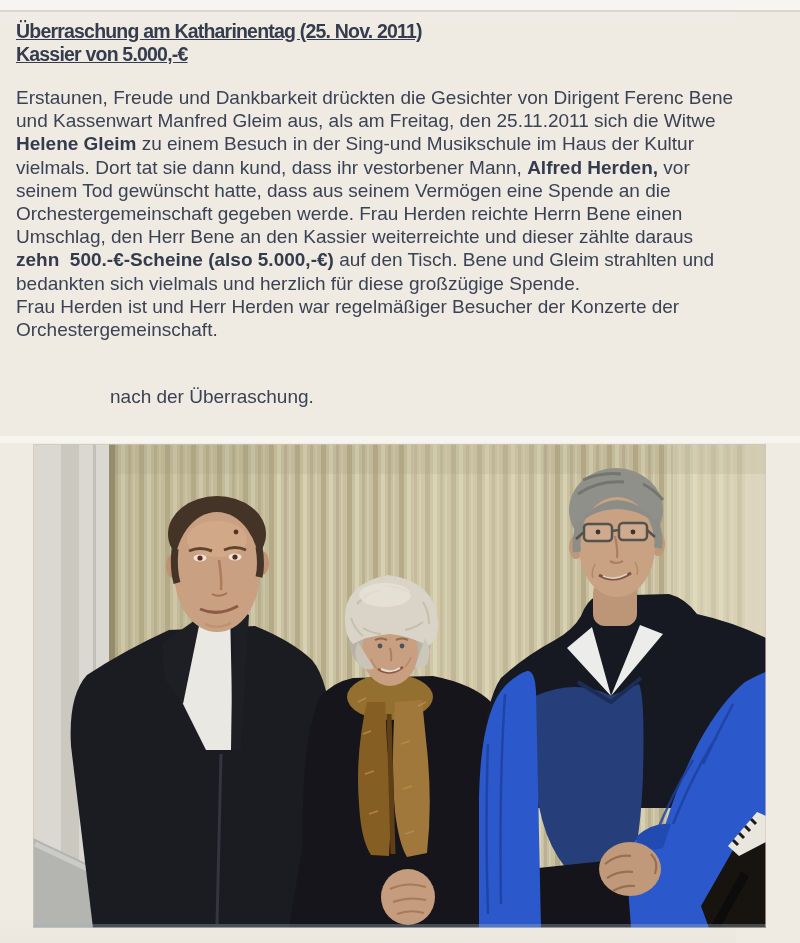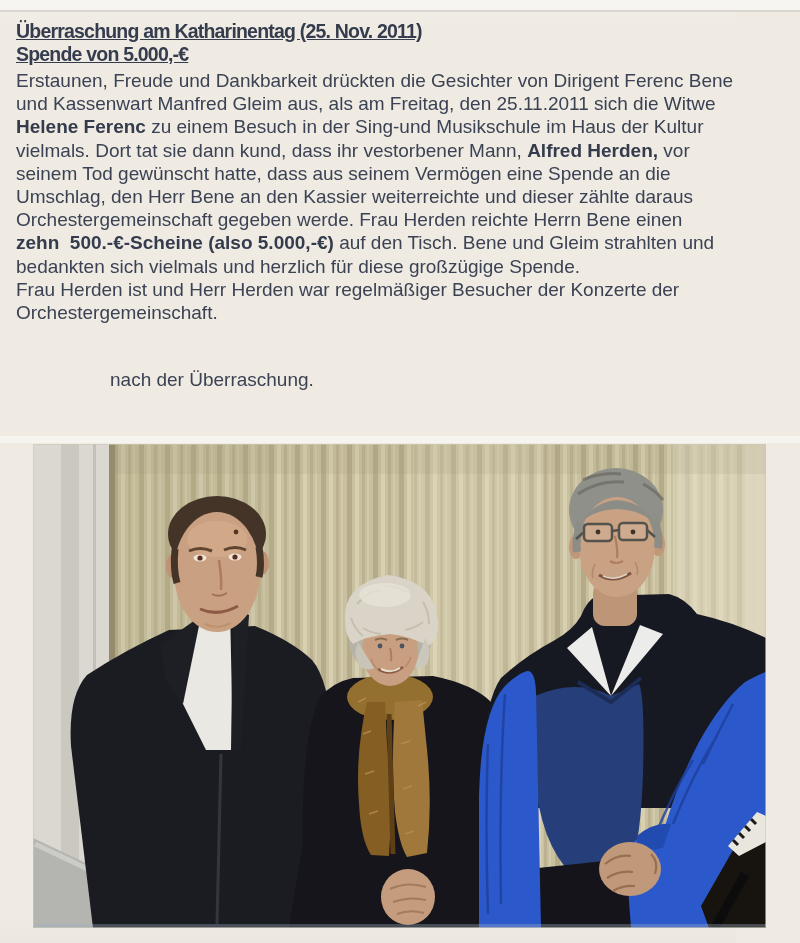--- a/index.html
+++ b/index.html
@@ -28,21 +28,21 @@
     position: absolute; left: 16px; top: 20px; width: 780px;
   }
   .title-line {
     font-size: 19.5px; line-height: 23px;
     font-weight: bold;
     text-decoration: underline;
     letter-spacing: -0.8px;
     color: #353c4e;
     white-space: pre;
   }
-  #body-lines { margin-top: 3px; }
+  #body-lines { margin-top: 20px; }
   .bline {
     font-size: 19px; line-height: 23.2px;
     white-space: pre;
     color: #3b4254;
   }
   .bline .b { font-weight: bold; color: #343b4d; }
   .caption { margin-top: 44px; }
   .caption-line {
     font-size: 19px; line-height: 23px;
     white-space: pre;
@@ -58,29 +58,29 @@
 </style>
 </head>
 <body>
 
 <div class="page">
 
   <div class="scan-band"></div>
 
   <div class="article">
     <div class="title-line">Überraschung am Katharinentag (25. Nov. 2011)</div>
-    <div class="title-line">Spende von 5.000,-€</div>
+    <div class="title-line">Kassier von 5.000,-€</div>
     <div id="body-lines">
         <div class="bline"><span>Erstaunen, Freude und Dankbarkeit drückten die Gesichter von Dirigent Ferenc Bene</span></div>
         <div class="bline"><span>und Kassenwart Manfred Gleim aus, als am Freitag, den 25.11.2011 sich die Witwe</span></div>
-        <div class="bline"><span class="b">Helene Ferenc</span><span> zu einem Besuch in der Sing-und Musikschule im Haus der Kultur</span></div>
+        <div class="bline"><span class="b">Helene Gleim</span><span> zu einem Besuch in der Sing-und Musikschule im Haus der Kultur</span></div>
         <div class="bline"><span>vielmals. Dort tat sie dann kund, dass ihr vestorbener Mann, </span><span class="b">Alfred Herden,</span><span> vor</span></div>
         <div class="bline"><span>seinem Tod gewünscht hatte, dass aus seinem Vermögen eine Spende an die</span></div>
+        <div class="bline"><span>Orchestergemeinschaft gegeben werde. Frau Herden reichte Herrn Bene einen</span></div>
         <div class="bline"><span>Umschlag, den Herr Bene an den Kassier weiterreichte und dieser zählte daraus</span></div>
-        <div class="bline"><span>Orchestergemeinschaft gegeben werde. Frau Herden reichte Herrn Bene einen</span></div>
         <div class="bline"><span class="b">zehn  500.-€-Scheine (also 5.000,-€)</span><span> auf den Tisch. Bene und Gleim strahlten und</span></div>
         <div class="bline"><span>bedankten sich vielmals und herzlich für diese großzügige Spende.</span></div>
         <div class="bline"><span>Frau Herden ist und Herr Herden war regelmäßiger Besucher der Konzerte der</span></div>
         <div class="bline"><span>Orchestergemeinschaft.</span></div>
       </div>
     <div class="caption">
       <div class="caption-line caption-indent">nach der Überraschung.</div>
     </div>
   </div>
 

